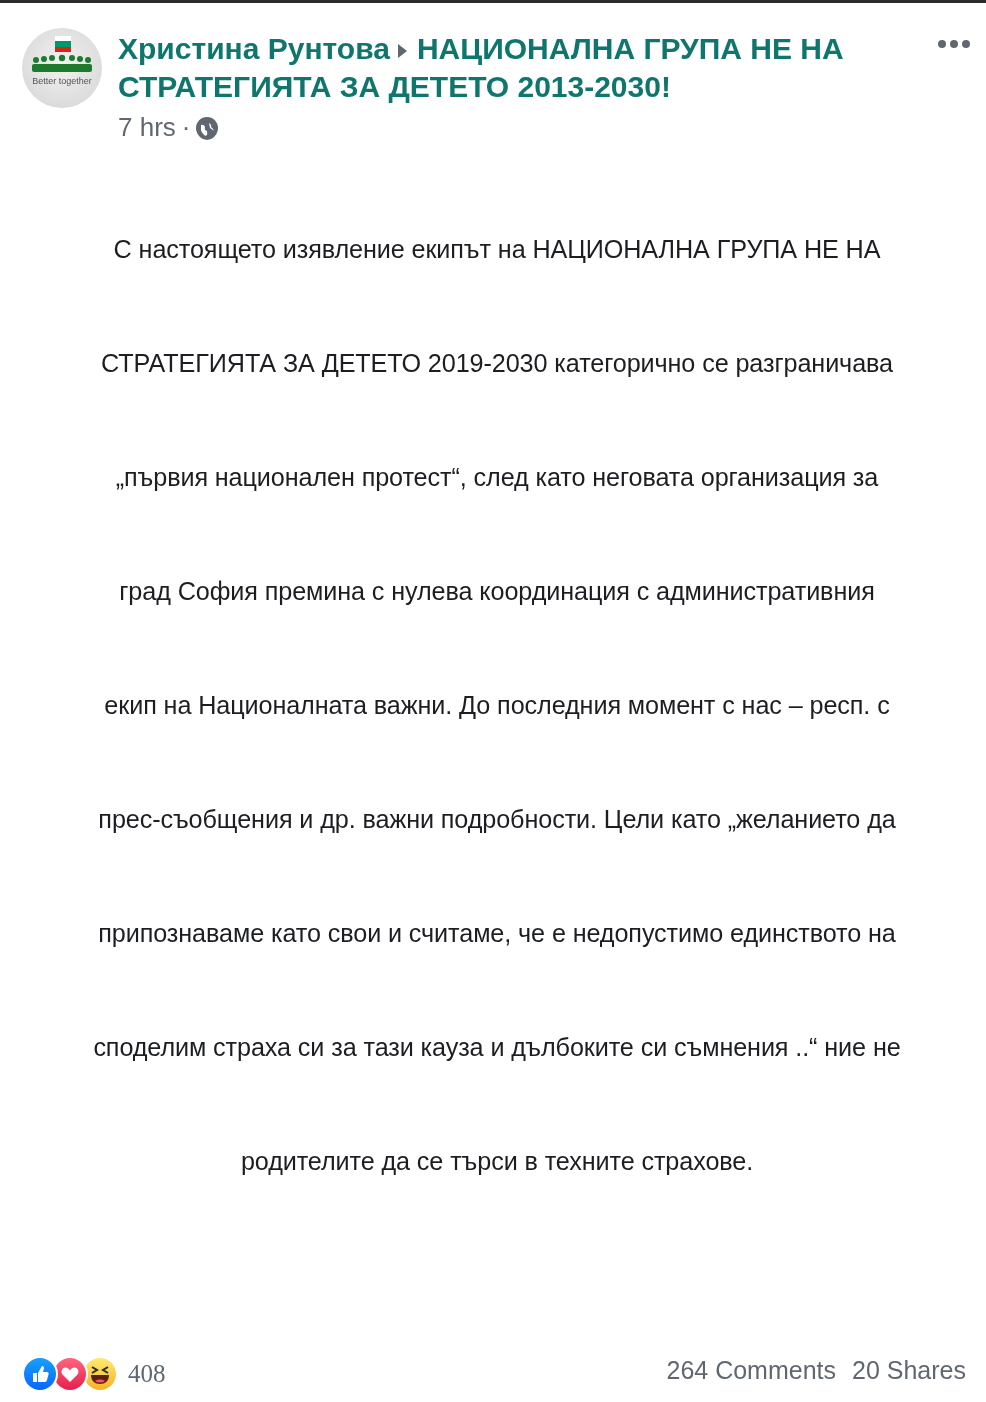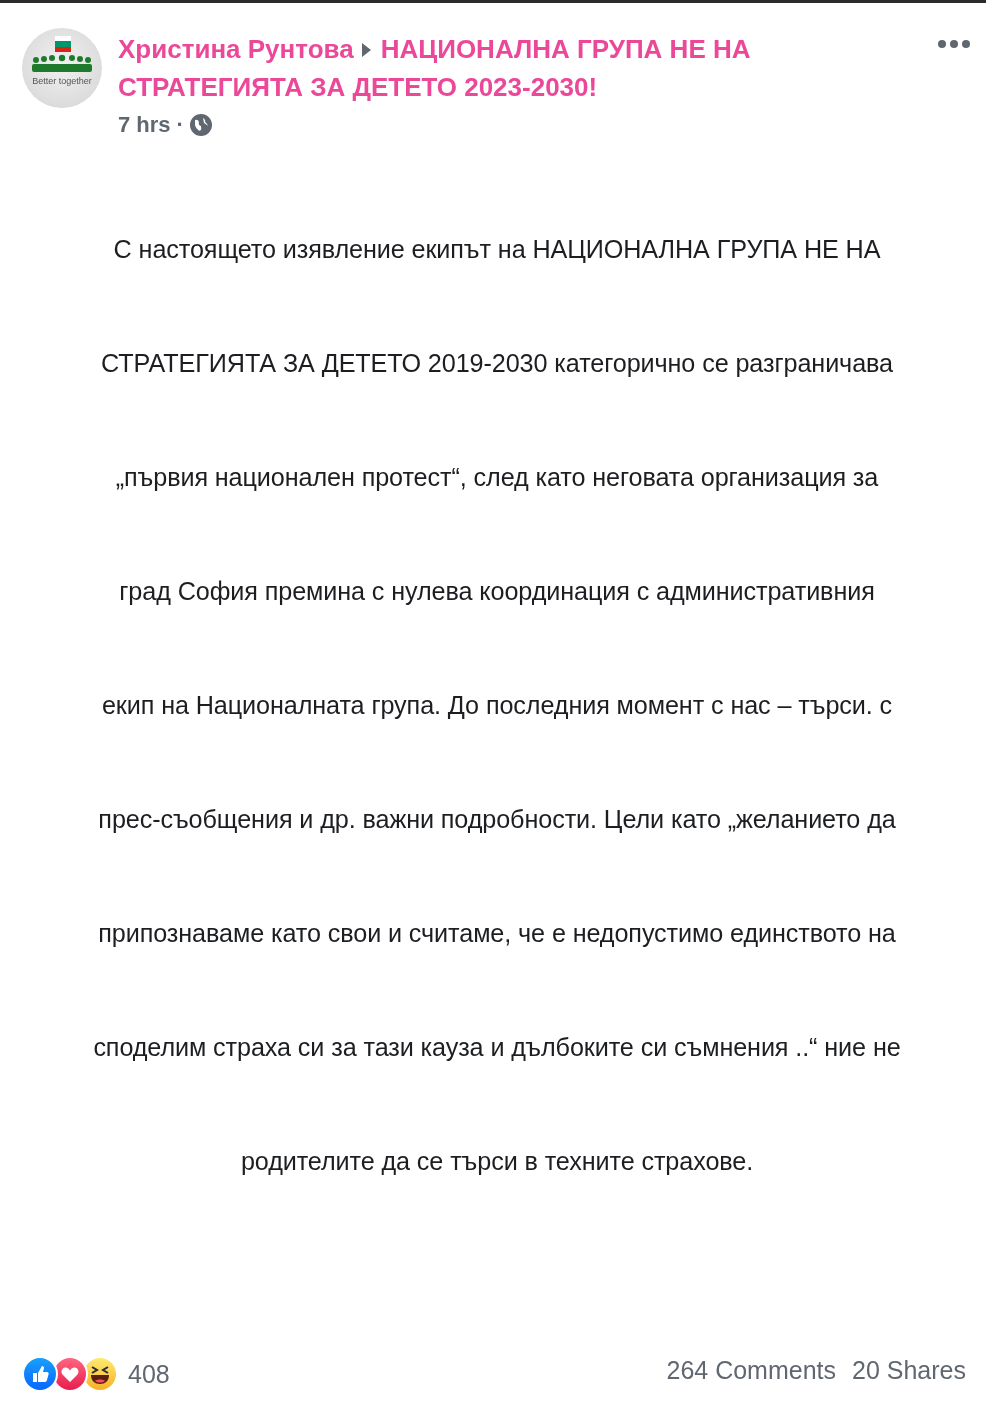--- a/index.html
+++ b/index.html
@@ -10,40 +10,40 @@
             background: radial-gradient(circle at 50% 45%, #f2f2f2 0%, #dcdcdc 70%, #c9c9c9 100%);
             overflow: hidden; }
   .avatar .flag { position: absolute; left: 33px; top: 8px; width: 16px; height: 16px; }
   .avatar .flag div { height: 5.33px; }
   .avatar .people { position: absolute; left: 8px; top: 26px; width: 64px; height: 18px; }
   .avatar .motto { position: absolute; left: 0; top: 48px; width: 80px; text-align: center;
                    font-size: 9px; color: #555; font-family: Liberation Sans, sans-serif; }
   .avatar .sub { position: absolute; left: 0; top: 60px; width: 80px; text-align: center;
                  font-size: 4px; color: #b22; }
   .header { position: absolute; left: 118px; top: 30px; width: 780px; }
-  .title { font-weight: bold; color: #ec4899; font-size: 26px; line-height: 38px; }
+  .title { font-weight: bold; color: #0f766e; font-size: 30px; line-height: 38px; }
   .title .arrow { display: inline-block; width: 0; height: 0; border-left: 9px solid #606770;
                   border-top: 7px solid transparent; border-bottom: 7px solid transparent;
                   margin: 0 10px 0 8px; vertical-align: 1px; }
-  .meta { position: absolute; left: 118px; top: 112px; font-size: 22px; color: #606770;
-          display: flex; align-items: center; font-weight: bold; }
+  .meta { position: absolute; left: 118px; top: 112px; font-size: 26px; color: #606770;
+          display: flex; align-items: center; }
   .meta .dot { margin: 0 6px; }
   .globe { width: 22px; height: 22px; border-radius: 50%; background: #606770; position: relative; display: inline-block; }
   .more { position: absolute; left: 938px; top: 40px; display: flex; gap: 4px; cursor: pointer; }
   .more span { width: 8px; height: 8px; border-radius: 50%; background: #606770; display: block; }
   .body-text { position: absolute; left: 22px; top: 154px; width: 950px; font-size: 25.2px;
                line-height: 38px; color: #1c1e21; white-space: pre; letter-spacing: -0.1px; }
   .body-text .ln { display: block; text-align: center; }
   .footer { position: absolute; left: 22px; top: 1352px; width: 944px; height: 40px; }
   .reactions { position: absolute; left: 0; top: 4px; display: flex; align-items: center; cursor: pointer; }
   .rx { width: 32px; height: 32px; border-radius: 50%; border: 2px solid #fff; margin-right: -6px; position: relative; box-sizing: content-box; }
   .rx.like { background: linear-gradient(#18a0fb, #0866ff); z-index: 3; }
   .rx.love { background: linear-gradient(#ff6680, #e61e4d); z-index: 2; }
   .rx.haha { background: linear-gradient(#feea70, #f7b125); z-index: 1; }
-  .rcount { margin-left: 16px; font-size: 25px; color: #606770; }
+  .rcount { margin-left: 16px; font-size: 25px; color: #606770; font-family: Liberation Serif, serif; }
   .counts { position: absolute; right: 0; top: 4px; font-size: 25px; color: #606770; display: flex; gap: 16px; }
   .counts span { cursor: pointer; }
 </style>
 </head>
 <body>
 
 <div class="topstrip"></div>
 
 <div class="avatar">
   <div class="flag">
@@ -62,21 +62,21 @@
         <circle cx="58" cy="6" r="3"></circle>
       <rect x="2" y="10" width="60" height="8" rx="2"></rect>
     </g>
   </svg>
   <div class="motto">Better together</div>
   <div class="sub">&nbsp;</div>
 </div>
 
 <div class="header">
   <div class="title">
-    <span>Христина Рунтова</span><span class="arrow"></span><span><span>НАЦИОНАЛНА ГРУПА НЕ НА</span><br><span>СТРАТЕГИЯТА ЗА ДЕТЕТО 2023-2030!</span></span>
+    <span>Христина Рунтова</span><span class="arrow"></span><span><span>НАЦИОНАЛНА ГРУПА НЕ НА</span><br><span>СТРАТЕГИЯТА ЗА ДЕТЕТО 2013-2030!</span></span>
   </div>
 </div>
 
 <div class="meta">
   <span>7 hrs</span>
   <span class="dot">·</span>
   <span class="globe">
     <svg width="22" height="22" viewBox="0 0 22 22">
         <circle cx="11" cy="11" r="10" fill="#606770"></circle>
         <path d="M5 6 Q8 5 9 8 Q8 11 11 12 Q12 15 10 17 Q6 15 5 11 Z M13 4 Q16 6 15 8 Q17 9 18 12 Q16 10 14 9 Z" fill="#ffffff"></path>
@@ -88,21 +88,21 @@
   <span></span>
   <span></span>
   <span></span>
 </div>
 
 <div class="body-text">
   <span class="ln">С настоящето изявление екипът на НАЦИОНАЛНА ГРУПА НЕ НА</span>
   <span class="ln">СТРАТЕГИЯТА ЗА ДЕТЕТО 2019-2030 категорично се разграничава</span>
   <span class="ln">„първия национален протест“, след като неговата организация за</span>
   <span class="ln">град София премина с нулева координация с административния</span>
-  <span class="ln">екип на Националната група. До последния момент с нас – търси. с</span>
+  <span class="ln">екип на Националната важни. До последния момент с нас – респ. с</span>
   <span class="ln">прес-съобщения и др. важни подробности. Цели като „желанието да</span>
   <span class="ln">припознаваме като свои и считаме, че е недопустимо единството на</span>
   <span class="ln">споделим страха си за тази кауза и дълбоките си съмнения ..“ ние не</span>
   <span class="ln">родителите да се търси в техните страхове.</span>
   
   
   
   
   
   

